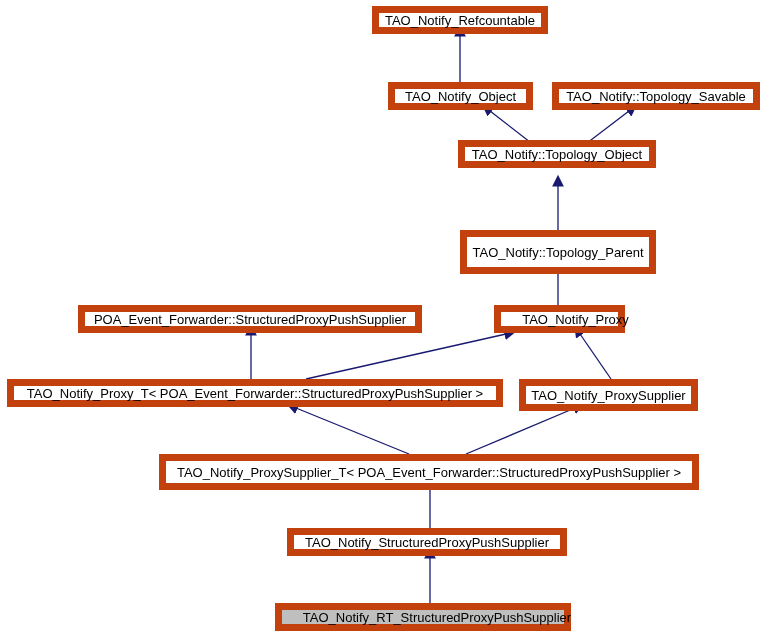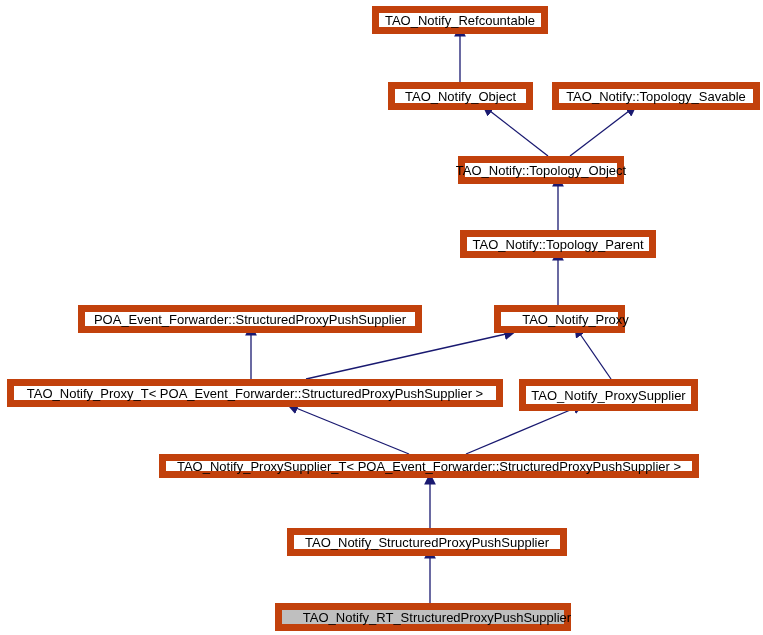--- a/index.html
+++ b/index.html
@@ -78,39 +78,39 @@
   <div id="nodes-group">
       <div class="node" style="left: 372px; top: 6px; width: 176px; height: 28px;">
         <span class="node-label">TAO_Notify_Refcountable</span>
       </div>
       <div class="node" style="left: 388px; top: 82px; width: 145px; height: 28px;">
         <span class="node-label">TAO_Notify_Object</span>
       </div>
       <div class="node" style="left: 552px; top: 82px; width: 208px; height: 28px;">
         <span class="node-label">TAO_Notify::Topology_Savable</span>
       </div>
-      <div class="node" style="left: 458px; top: 156px; width: 166px; height: 28px;">
+      <div class="node" style="left: 458px; top: 140px; width: 198px; height: 28px;">
         <span class="node-label">TAO_Notify::Topology_Object</span>
       </div>
-      <div class="node" style="left: 460px; top: 230px; width: 196px; height: 28px;">
+      <div class="node" style="left: 460px; top: 230px; width: 196px; height: 44px;">
         <span class="node-label">TAO_Notify::Topology_Parent</span>
       </div>
       <div class="node" style="left: 78px; top: 305px; width: 344px; height: 28px; align-items: flex-end;">
         <span class="node-label">POA_Event_Forwarder::StructuredProxyPushSupplier</span>
       </div>
       <div class="node" style="left: 494px; top: 305px; width: 131px; height: 28px; padding-left: 32px;">
         <span class="node-label">TAO_Notify_Proxy</span>
       </div>
       <div class="node" style="left: 7px; top: 379px; width: 496px; height: 28px;">
         <span class="node-label">TAO_Notify_Proxy_T&lt; POA_Event_Forwarder::StructuredProxyPushSupplier &gt;</span>
       </div>
       <div class="node" style="left: 519px; top: 379px; width: 179px; height: 32px;">
         <span class="node-label">TAO_Notify_ProxySupplier</span>
       </div>
-      <div class="node" style="left: 159px; top: 454px; width: 540px; height: 24px;">
+      <div class="node" style="left: 159px; top: 454px; width: 540px; height: 36px;">
         <span class="node-label">TAO_Notify_ProxySupplier_T&lt; POA_Event_Forwarder::StructuredProxyPushSupplier &gt;</span>
       </div>
       <div class="node" style="left: 287px; top: 528px; width: 280px; height: 28px;">
         <span class="node-label">TAO_Notify_StructuredProxyPushSupplier</span>
       </div>
       <div class="node highlight" style="left: 275px; top: 603px; width: 296px; height: 28px;">
         <span class="node-label">TAO_Notify_RT_StructuredProxyPushSupplier</span>
       </div>
     </div>
 

